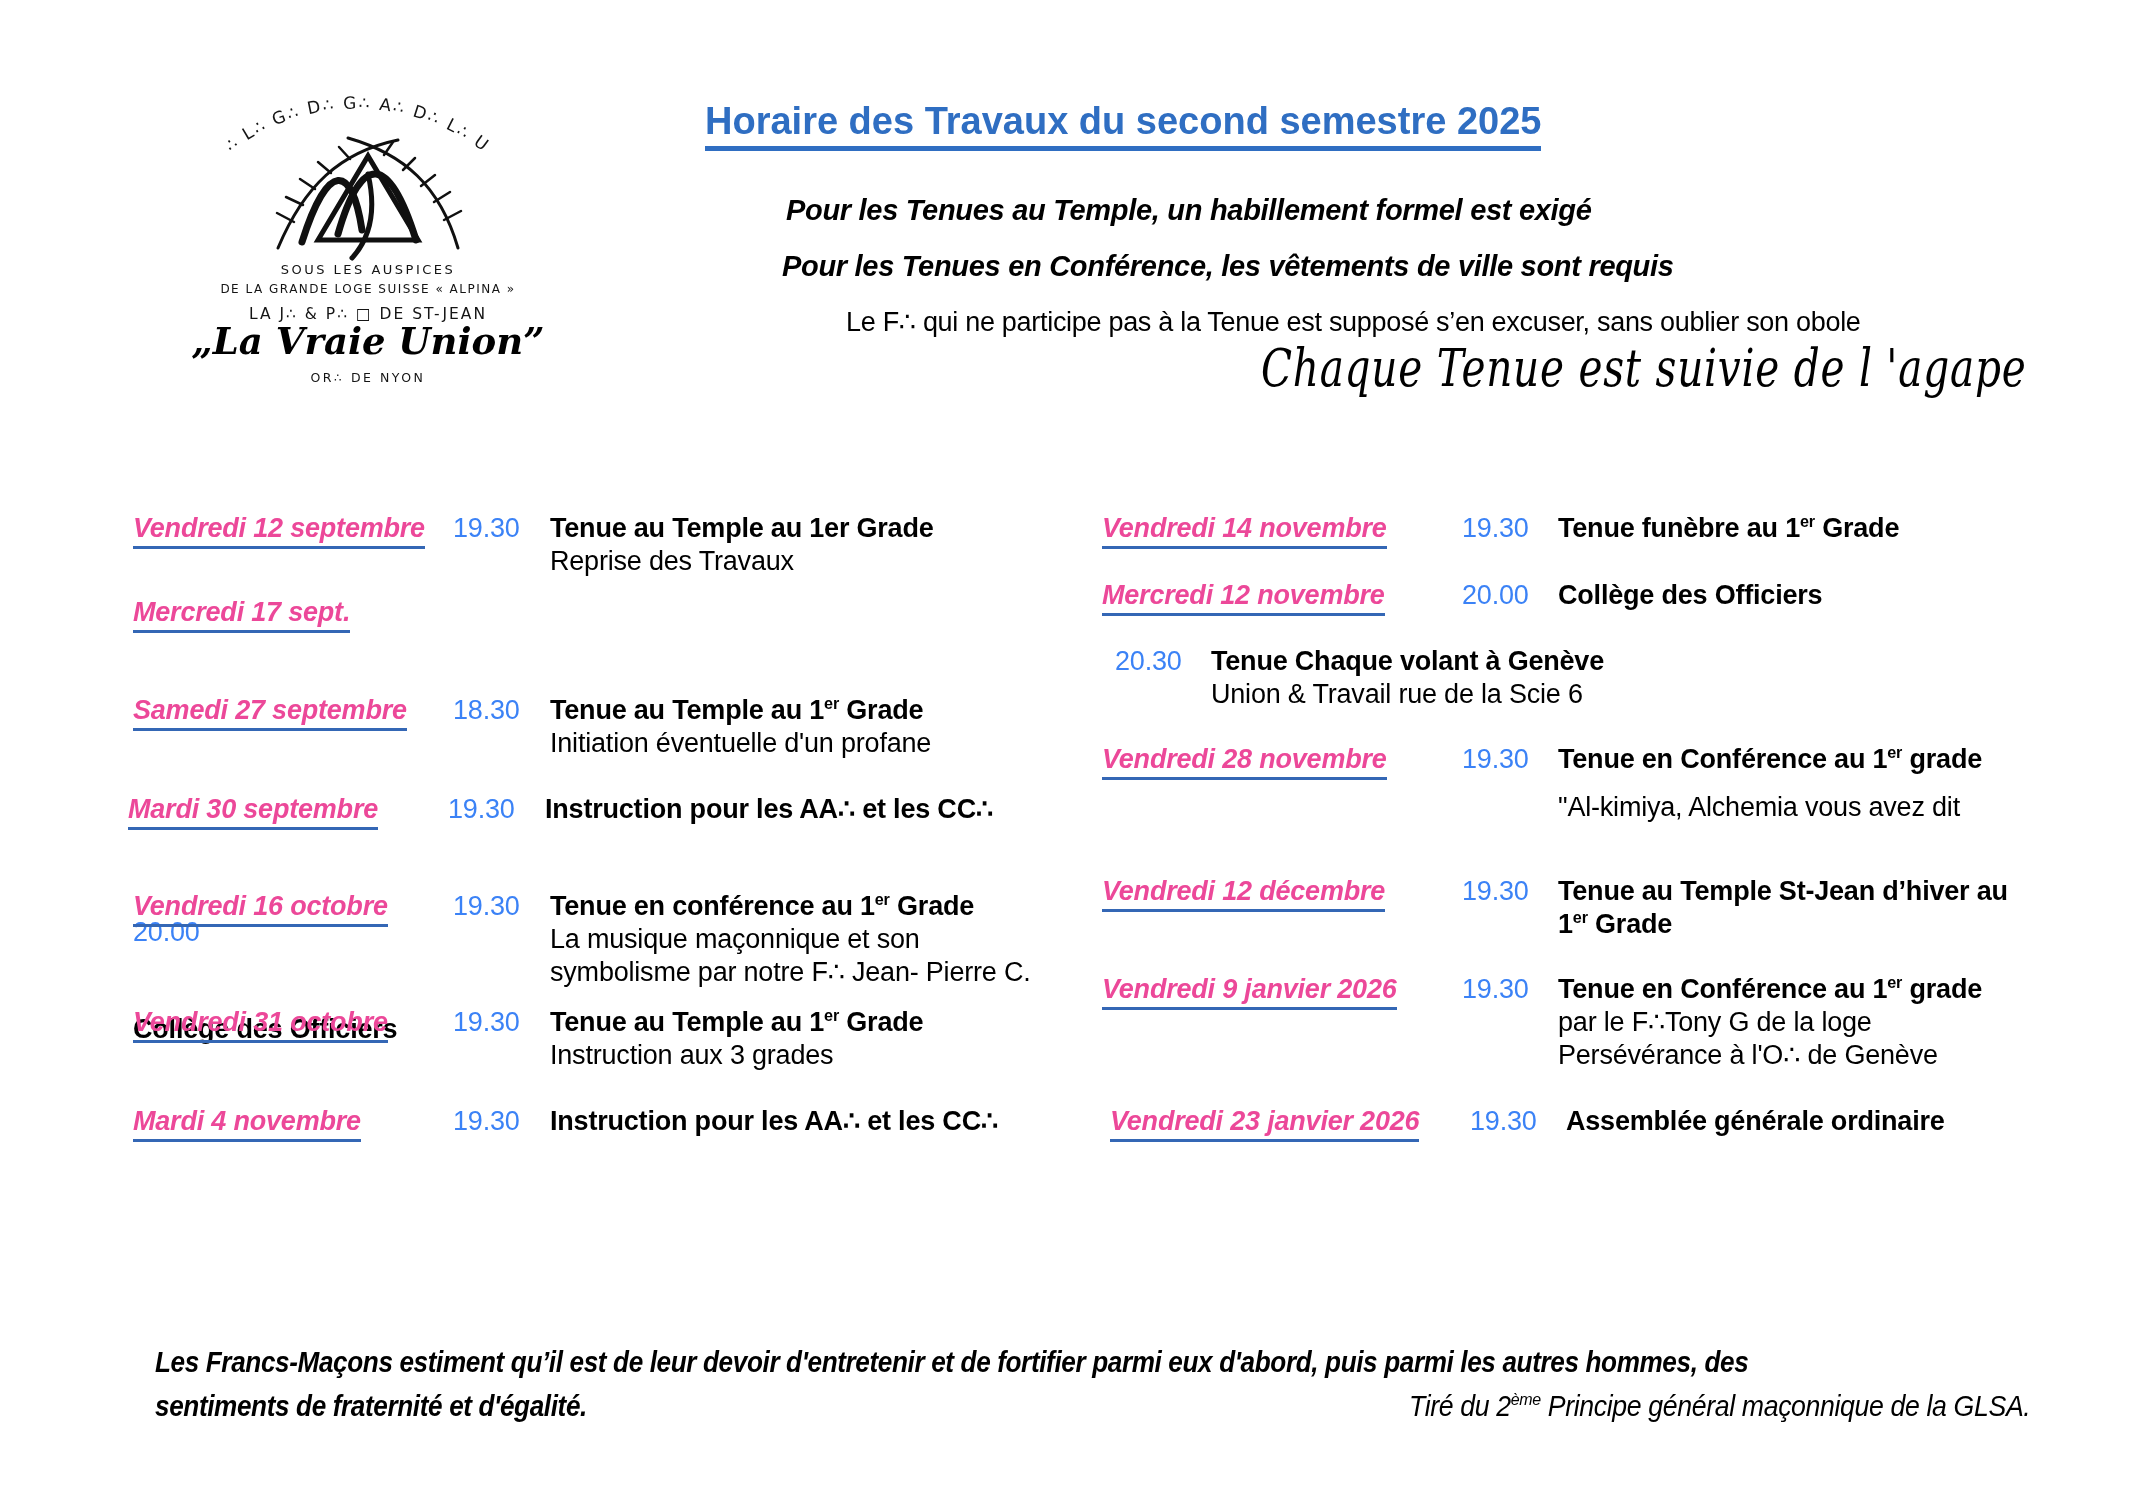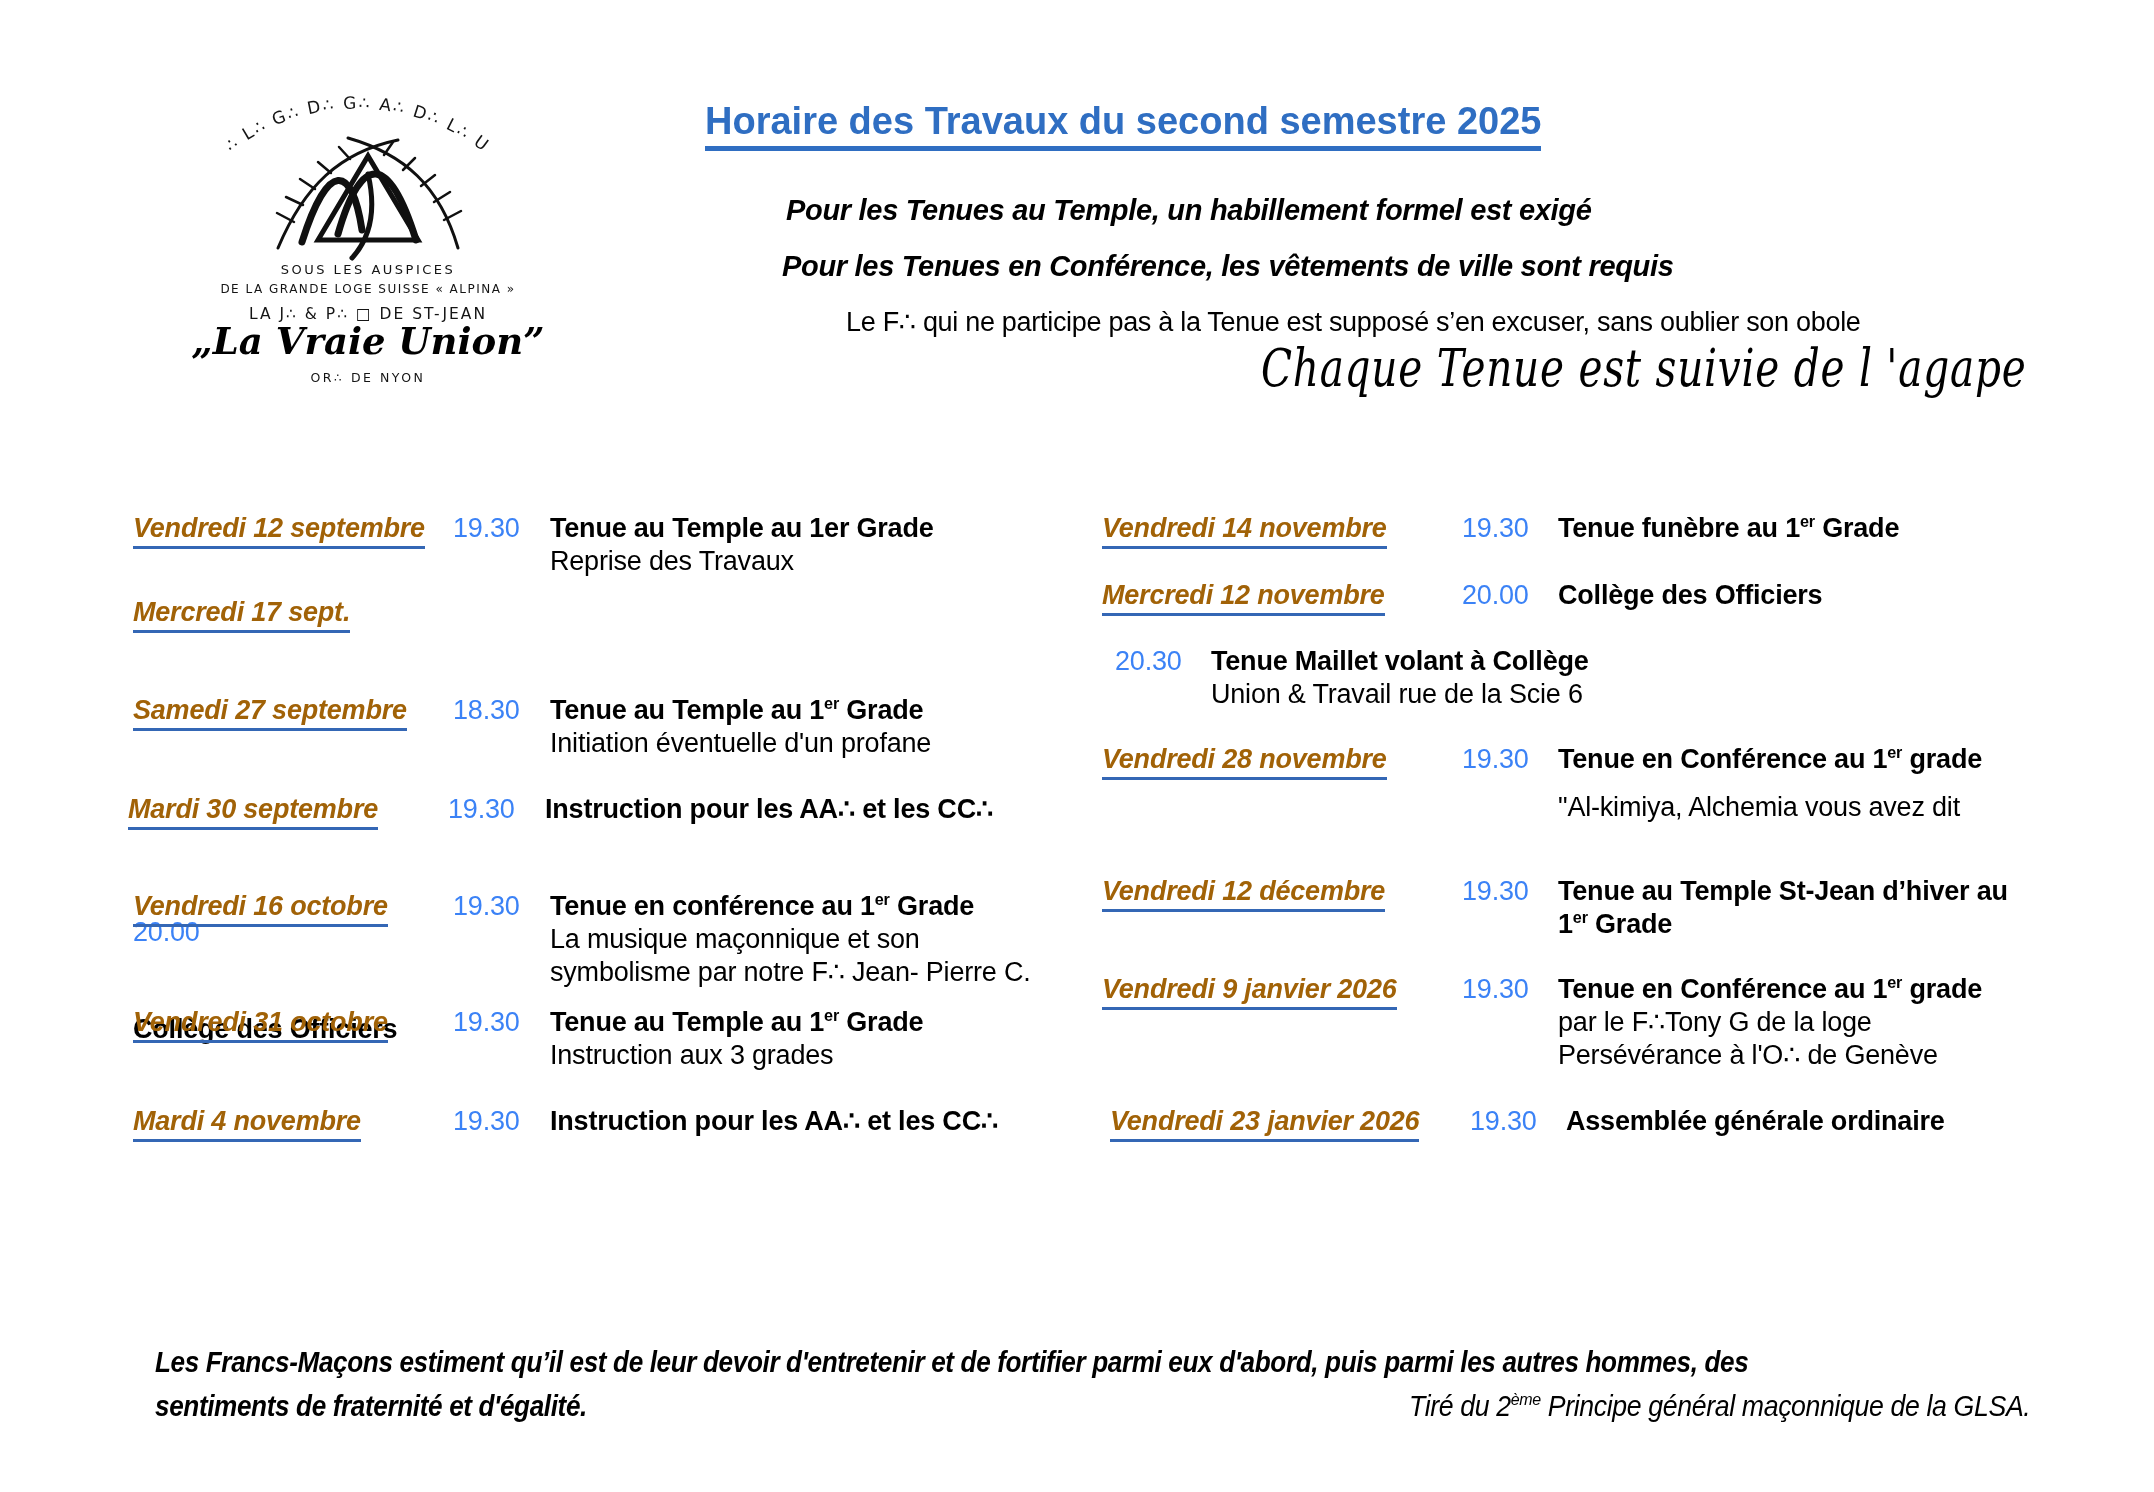--- a/index.html
+++ b/index.html
@@ -42,21 +42,21 @@
   .row{position:absolute;display:flex;align-items:flex-start;font-size:27px;line-height:33px;letter-spacing:-0.2px;}
   .row-l .cell-date{flex:0 0 320px;}
   .row-l .cell-time{flex:0 0 97px;}
   .row-l .cell-desc{width:530px;}
   .row-r .cell-date{flex:0 0 360px;}
   .row-r .cell-time{flex:0 0 96px;}
   .row-r .cell-desc{width:452px;}
   .indent{padding-left:13px;}
   .indent-sm{padding-left:8px;}
   .date-link{
-    display:inline-block;color:#a16207;font-weight:bold;font-style:italic;
+    display:inline-block;color:#ec4899;font-weight:bold;font-style:italic;
     border-bottom:3px solid #3467b5;padding-bottom:1px;white-space:nowrap;
   }
   .cell-time{color:#3b82f6;}
   .evt-title{font-weight:bold;}
   .sub{font-weight:normal;}
   .gap{margin-top:15px;}
   sup{font-size:0.6em;line-height:0;vertical-align:super;}
 
   
   .footer-line{
@@ -183,21 +183,21 @@
     <div class="cell-date"><span class="date-link">Mercredi 12 novembre</span></div>
     <div class="cell-time">20.00</div>
     <div class="cell-desc">
       <div class="evt-title"><span>Collège des Officiers</span><sup></sup><span></span></div>
     </div>
   </div>
 
   <div class="row row-r indent" style="left:1102px;top:645px;">
     <div class="cell-time">20.30</div>
     <div class="cell-desc">
-      <div class="evt-title"><span>Tenue Maillet volant à Collège</span><sup></sup><span></span></div>
+      <div class="evt-title"><span>Tenue Chaque volant à Genève</span><sup></sup><span></span></div>
       <div class="sub">Union &amp; Travail rue de la Scie 6</div>
     </div>
   </div>
 
   <div class="row row-r" style="left:1102px;top:743px;">
     <div class="cell-date"><span class="date-link">Vendredi 28 novembre</span></div>
     <div class="cell-time">19.30</div>
     <div class="cell-desc">
       <div class="evt-title"><span>Tenue en Conférence au 1</span><sup>er</sup><span> grade</span></div>
       <div class="sub gap">"Al-kimiya, Alchemia vous avez dit</div>

